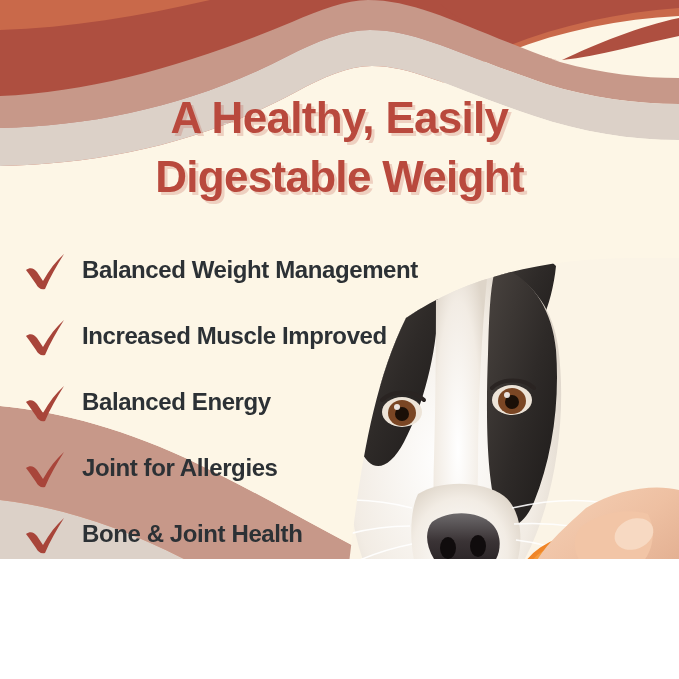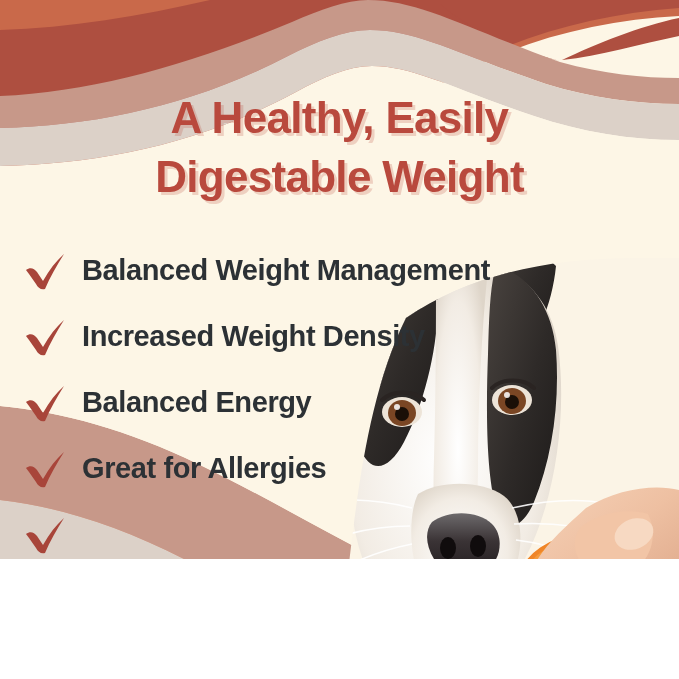--- a/index.html
+++ b/index.html
@@ -74,21 +74,21 @@
     align-items: center;
   }
   .check-icon {
     flex: 0 0 auto;
     width: 46px;
     height: 44px;
     margin-right: 14px;
     display: block;
   }
   .benefit-label {
-    font-size: 29px;
+    font-size: 24px;
     font-weight: bold;
     color: #2c3135;
     letter-spacing: -0.4px;
     white-space: nowrap;
   }
 </style>
 </head>
 <body>
 
 <div id="poster">
@@ -298,40 +298,41 @@
                  C35,17 28,29 23,41 C19,42 16,40 14,36 L7,26 Z" fill="#a8453a"></path>
       </svg>
       <span class="benefit-label">Balanced Weight Management</span>
     </div>
 
     <div class="benefit-row">
       <svg class="check-icon" viewBox="0 0 46 44">
         <path d="M4,22 C8,19 12,20 15,24 L21,33 C27,22 34,13 42,6
                  C35,17 28,29 23,41 C19,42 16,40 14,36 L7,26 Z" fill="#a8453a"></path>
       </svg>
-      <span class="benefit-label">Increased Weight Density</span>
+      <span class="benefit-label">Increased Muscle Improved</span>
     </div>
 
     <div class="benefit-row">
       <svg class="check-icon" viewBox="0 0 46 44">
         <path d="M4,22 C8,19 12,20 15,24 L21,33 C27,22 34,13 42,6
                  C35,17 28,29 23,41 C19,42 16,40 14,36 L7,26 Z" fill="#a8453a"></path>
       </svg>
       <span class="benefit-label">Balanced Energy</span>
     </div>
 
     <div class="benefit-row">
       <svg class="check-icon" viewBox="0 0 46 44">
         <path d="M4,22 C8,19 12,20 15,24 L21,33 C27,22 34,13 42,6
                  C35,17 28,29 23,41 C19,42 16,40 14,36 L7,26 Z" fill="#a8453a"></path>
       </svg>
-      <span class="benefit-label">Great for Allergies</span>
-    </div>
-
-    <div class="benefit-row">
-      <svg class="check-icon" viewBox="0 0 46 44">
-        <path d="M4,22 C8,19 12,20 15,24 L21,33 C27,22 34,13 42,6
-                 C35,17 28,29 23,41 C19,42 16,40 14,36 L7,26 Z" fill="#a8453a"></path>
-      </svg>
+      <span class="benefit-label">Joint for Allergies</span>
+    </div>
+
+    <div class="benefit-row">
+      <svg class="check-icon" viewBox="0 0 46 44">
+        <path d="M4,22 C8,19 12,20 15,24 L21,33 C27,22 34,13 42,6
+                 C35,17 28,29 23,41 C19,42 16,40 14,36 L7,26 Z" fill="#a8453a"></path>
+      </svg>
+      <span class="benefit-label">Bone &amp; Joint Health</span>
     </div>
 
   </div>
 </div>
 
 </body></html>

